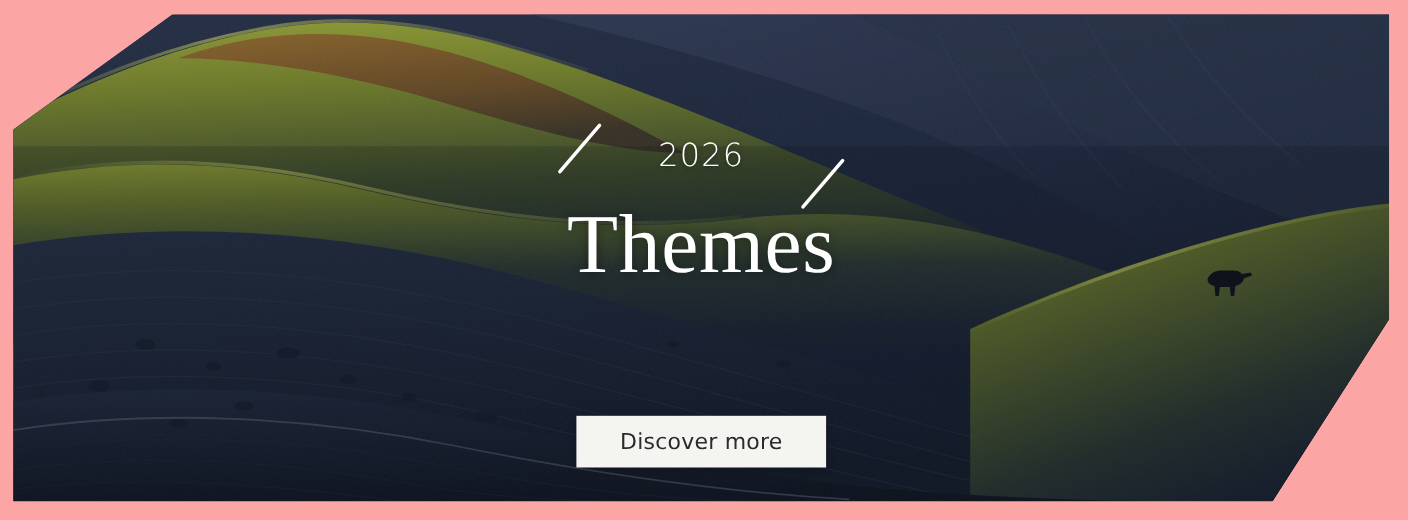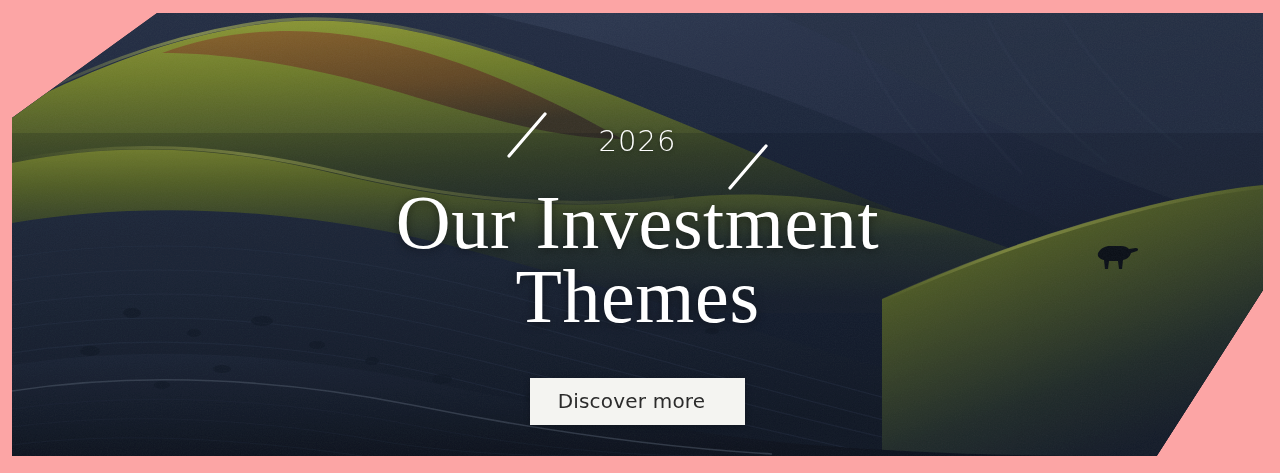--- a/index.html
+++ b/index.html
@@ -117,21 +117,21 @@
     display: flex;
     justify-content: center;
     pointer-events: auto;
   }
 
   .cta-button {
     display: inline-block;
     background: #f4f4f1;
     color: #2b2b2b;
     border: 0;
-    padding: 11px 40px 12px 28px;
+    padding: 11px 40px 12px 40px;
     min-width: 190px;
     box-sizing: border-box;
     font-family: "DejaVu Sans", sans-serif;
     font-size: 20px;
     font-weight: 400;
     letter-spacing: 0.2px;
     text-align: center;
     cursor: pointer;
     box-shadow: 0 1px 6px rgba(0,0,0,0.25);
   }
@@ -292,21 +292,20 @@
         </svg>
 
         <span class="eyebrow-year">2026</span>
 
         <svg class="slash slash-right" viewBox="0 0 42 48">
           <line x1="3" y1="45" x2="39" y2="3" stroke="#ffffff" stroke-width="3.2" stroke-linecap="round"></line>
         </svg>
       </div>
 
       <h1 class="hero-title">
-        <span class="line">Our Investment</span>
         <span class="line">Themes</span>
       </h1>
 
       <div class="cta-wrap">
         <button class="cta-button" type="button">Discover more</button>
       </div>
 
     </div>
   </div>
 </div>

